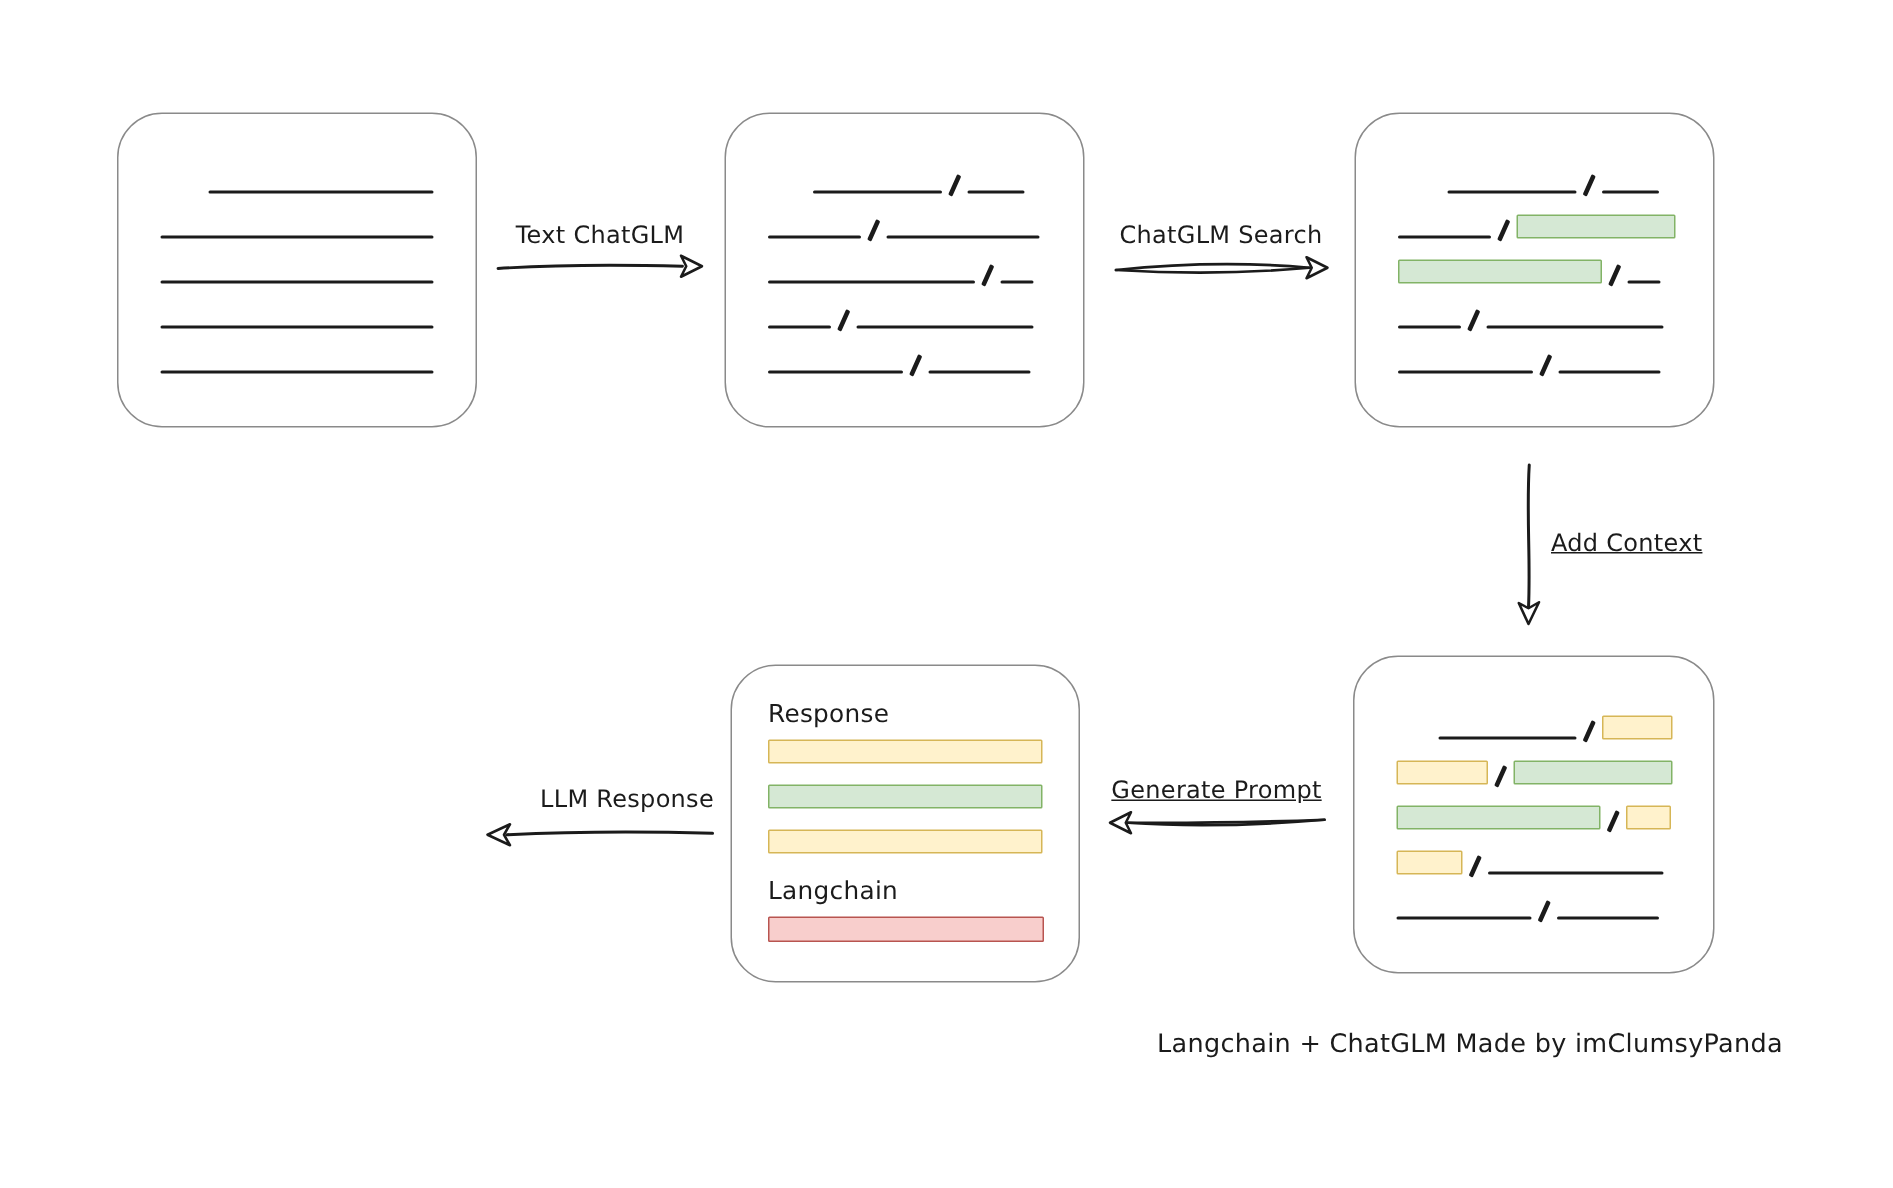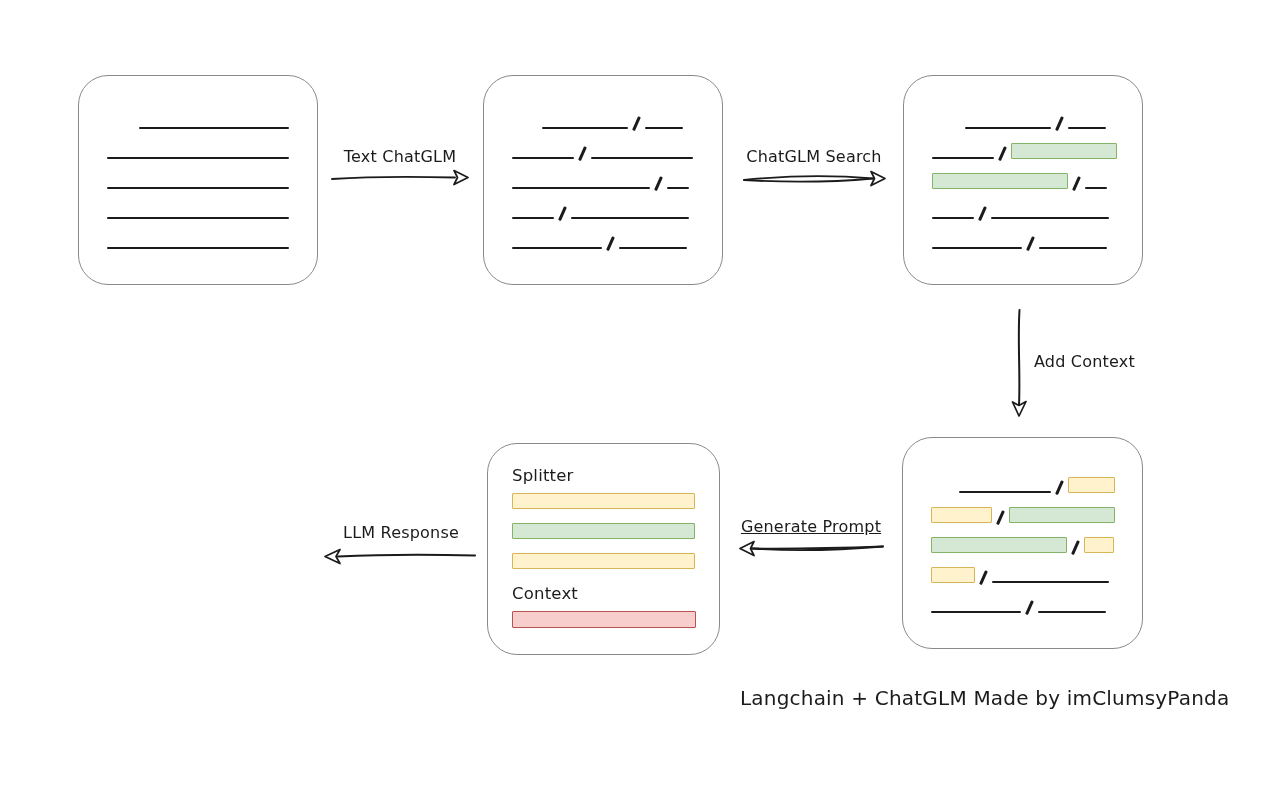--- a/index.html
+++ b/index.html
@@ -21,21 +21,21 @@
   .seg-line{height:2px;background:var(--line-color);border-radius:1px;}
   .seg-slash{width:2.6px;height:15px;background:var(--line-color);border-radius:1px;
              transform:rotate(24deg);margin:0 7px -2px 7px;}
   .seg-green{height:16px;background:var(--green-fill);border:1.6px solid var(--green-stroke);border-radius:1px;}
   .seg-yellow{height:16px;background:var(--yellow-fill);border:1.6px solid var(--yellow-stroke);border-radius:1px;}
   .seg-red{height:17px;background:var(--red-fill);border:1.6px solid var(--red-stroke);border-radius:1px;}
 
   .box-title{font-size:16.5px;letter-spacing:.2px;color:var(--ink);}
   .arrow-label{position:absolute;font-size:16px;letter-spacing:.2px;text-align:center;color:var(--ink);white-space:nowrap;}
   .arrow-svg{position:absolute;overflow:visible;}
-  .caption{position:absolute;font-size:20px;letter-spacing:.2px;color:var(--ink);white-space:nowrap;}
+  .caption{position:absolute;font-size:17px;letter-spacing:.2px;text-align:center;color:var(--ink);white-space:nowrap;}
 
   
   .prompt-inner{padding:22px 24px 0 24px;}
   .prompt-inner .bar-rows{position:static;margin-top:8px;}
   .q-title{margin-top:1px;}
   .q-rows{margin-top:7px;}
   
   .answer-inner{padding:22px 26px 0 26px;}
   .answer-inner .rows{position:static;margin-top:1px;}
 </style>
@@ -120,33 +120,33 @@
           <span class="seg seg-line" style="width: 90px;"></span>
           <span class="seg seg-slash"></span>
           <span class="seg seg-line" style="width: 68px;"></span>
         </div>
       </div>
   </div>
 
 
   <div class="box" style="left:487px;top:443px;width:233px;height:212px;">
     <div class="prompt-inner">
-      <div class="box-title">Splitter</div>
+      <div class="box-title">Response</div>
       <div class="bar-rows">
           <div class="seg-row">
             <span class="seg seg-yellow" style="width: 183px;"></span>
           </div>
           <div class="seg-row">
             <span class="seg seg-green" style="width: 183px;"></span>
           </div>
           <div class="seg-row">
             <span class="seg seg-yellow" style="width: 183px;"></span>
           </div>
         </div>
-      <div class="box-title q-title">Context</div>
+      <div class="box-title q-title">Langchain</div>
       <div class="bar-rows q-rows">
           <div class="seg-row">
             <span class="seg seg-red" style="width: 184px;"></span>
           </div>
         </div>
     </div>
   </div>
 
   <div class="box" style="left:902px;top:437px;width:241px;height:212px;">
     <div class="rows" style="top:25px;">
@@ -184,34 +184,34 @@
     <path d="M124,4.5 L138,11.5 L124,18.5 L127.5,11.5 Z" fill="#ffffff" stroke="#1b1b1b" stroke-width="1.7" stroke-linejoin="round"></path>
   </svg>
 
   <div class="arrow-label" style="left:740px;top:147px;width:148px;">ChatGLM Search</div>
   <svg class="arrow-svg" style="left:742px;top:168px;" width="148" height="24" viewBox="0 0 148 24">
     <path d="M2,12 Q70,5 131,10.5" fill="none" stroke="#1b1b1b" stroke-width="1.8" stroke-linecap="round"></path>
     <path d="M2,12 Q70,16 131,10.5" fill="none" stroke="#1b1b1b" stroke-width="1.8" stroke-linecap="round"></path>
     <path d="M129,3.5 L143,10.5 L129,17.5 L132.5,10.5 Z" fill="#ffffff" stroke="#1b1b1b" stroke-width="1.7" stroke-linejoin="round"></path>
   </svg>
 
-  <div class="arrow-label" style="left:1034px;top:352px;text-align:center;">Add Context</div>
+  <div class="arrow-label" style="left:1034px;top:352px;text-align:center;text-decoration:underline;">Add Context</div>
   <svg class="arrow-svg" style="left:1006px;top:308px;" width="28" height="114" viewBox="0 0 28 114">
     <path d="M13.5,2 C11.5,35 14.5,65 13,97" fill="none" stroke="#1b1b1b" stroke-width="2" stroke-linecap="round"></path>
     <path d="M6.5,94 L13,108 L20,93.5 L13,97.5 Z" fill="#ffffff" stroke="#1b1b1b" stroke-width="1.7" stroke-linejoin="round"></path>
   </svg>
 
   <div class="arrow-label" style="left:736px;top:517px;width:150px;text-decoration:underline;">Generate Prompt</div>
   <svg class="arrow-svg" style="left:736px;top:537px;" width="150" height="24" viewBox="0 0 150 24">
     <path d="M147,9.5 Q75,15.5 16,11.5" fill="none" stroke="#1b1b1b" stroke-width="1.8" stroke-linecap="round"></path>
     <path d="M147,9.5 Q78,12 16,11.5" fill="none" stroke="#1b1b1b" stroke-width="1.8" stroke-linecap="round"></path>
     <path d="M18,4.5 L4,11.5 L18,18.5 L14.5,11.5 Z" fill="#ffffff" stroke="#1b1b1b" stroke-width="1.7" stroke-linejoin="round"></path>
   </svg>
 
-  <div class="arrow-label" style="left:326px;top:523px;width:150px;">LLM Response</div>
+  <div class="arrow-label" style="left:326px;top:523px;width:150px;text-align:right;">LLM Response</div>
   <svg class="arrow-svg" style="left:320px;top:545px;" width="158" height="24" viewBox="0 0 158 24">
     <path d="M155,10.5 Q80,8.5 18,11.5" fill="none" stroke="#1b1b1b" stroke-width="2.1" stroke-linecap="round"></path>
     <path d="M20,4.5 L5,11.5 L20,18.5 L16,11.5 Z" fill="#ffffff" stroke="#1b1b1b" stroke-width="1.7" stroke-linejoin="round"></path>
   </svg>
 
   <div class="caption" style="left:740px;top:686px;width:480px;">Langchain + ChatGLM Made by imClumsyPanda</div>
 
 </div>
 
 </body></html>

